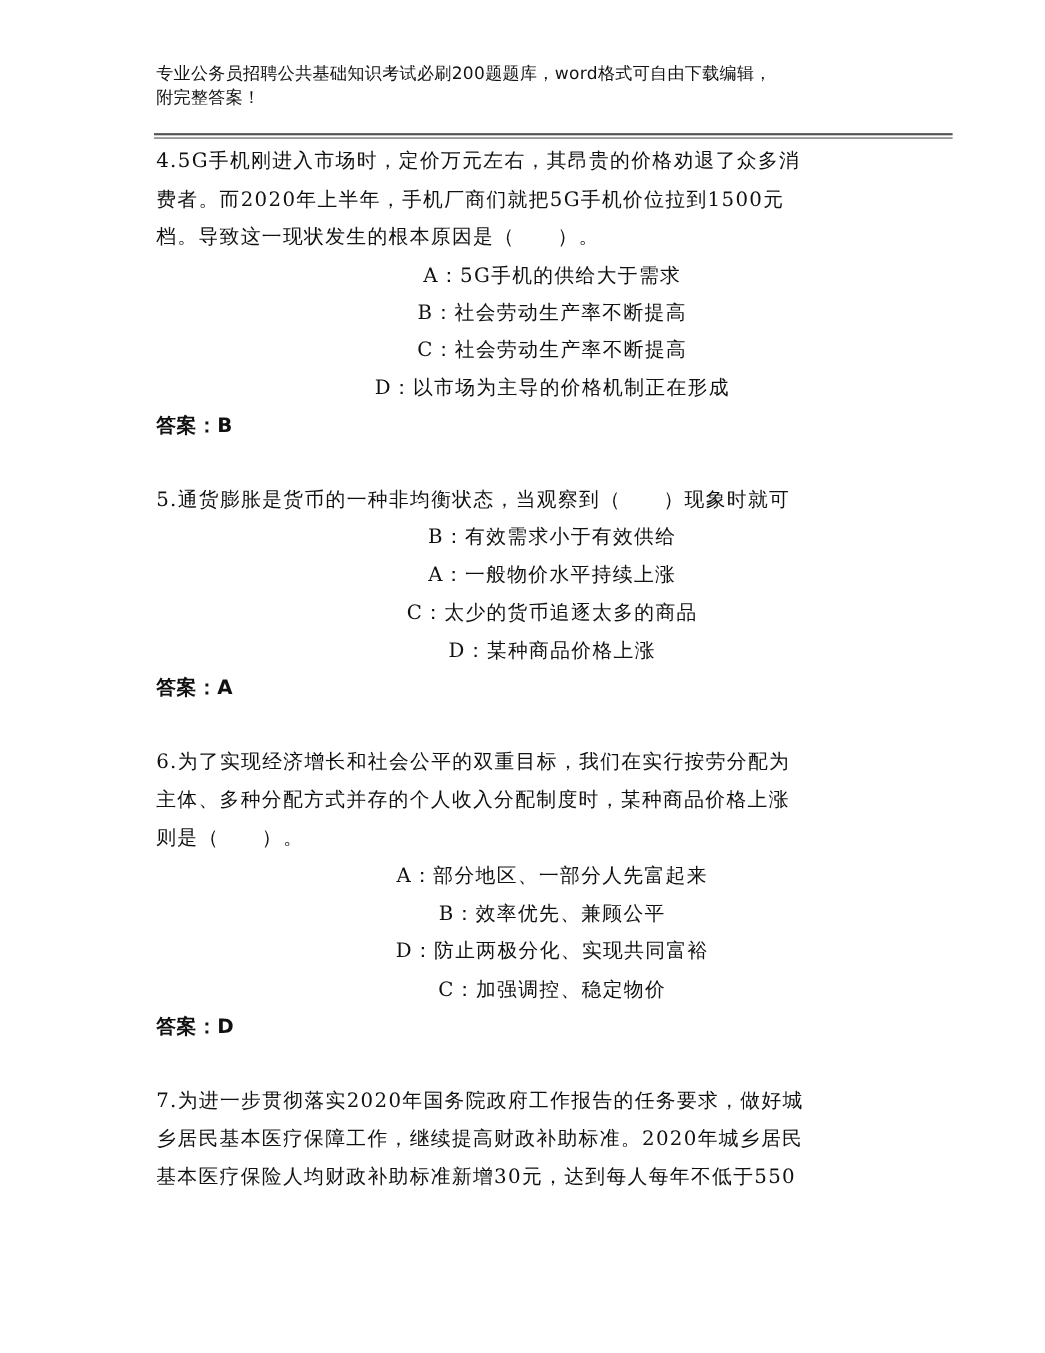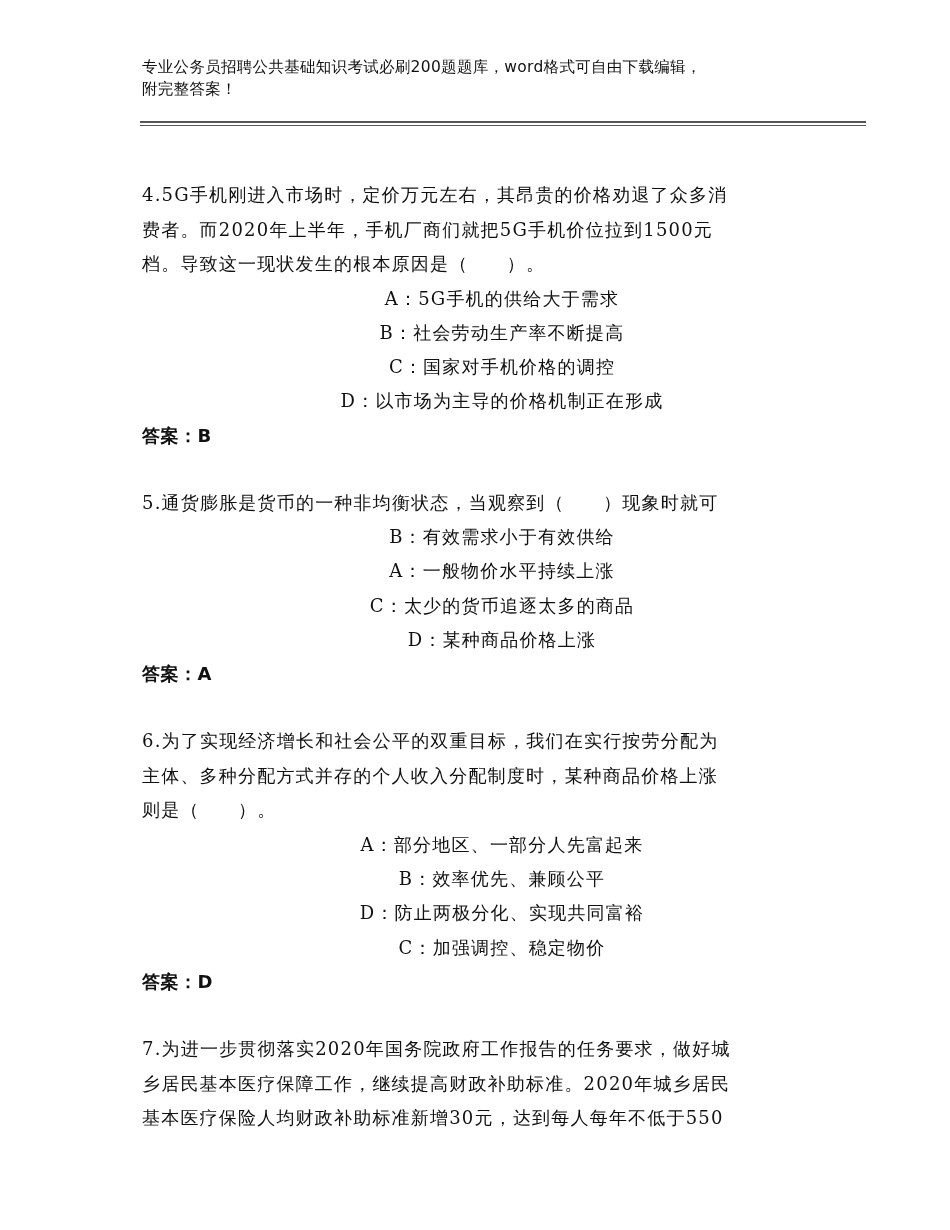--- a/index.html
+++ b/index.html
@@ -5,21 +5,21 @@
   html, body { margin: 0; padding: 0; background: #ffffff; }
   body { width: 950px; height: 1230px; position: relative; overflow: hidden;
          font-family: "DejaVu Serif", "Liberation Serif", serif; color: #111; }
   .page { position: absolute; left: 0; top: 0; width: 950px; height: 944px; background: #fff; }
   .header { position: absolute; left: 142px; top: 56px; width: 700px;
             font-family: "DejaVu Sans", "Liberation Sans", sans-serif;
             font-size: 15.5px; line-height: 22px; color: #111; letter-spacing: 0.3px; }
   .rule { position: absolute; left: 140px; width: 726px; height: 1.5px; background: #555; }
   .rule.r1 { top: 121px; }
   .rule.r2 { top: 124.5px; }
-  .content { position: absolute; left: 142px; top: 130px; width: 720px; margin-top: 48px; }
+  .content { position: absolute; left: 142px; top: 130px; width: 720px; }
   .q-text { font-size: 18px; line-height: 34.5px; letter-spacing: 1.2px; margin: 0; }
   .opt { font-size: 18px; line-height: 34.3px; letter-spacing: 1.2px; margin: 0; text-align: center; }
   .ans { font-family: "DejaVu Sans", "Liberation Sans", sans-serif; font-weight: bold;
          font-size: 18px; line-height: 34px; margin: 0; letter-spacing: 0.5px; }
   .gap { height: 33px; }
 </style>
 </head>
 <body>
 
 <div class="page">
@@ -31,21 +31,21 @@
   <div class="rule r2"></div>
 
   <div class="content">
 
     <div>
       <p class="q-text">4.5G手机刚进入市场时，定价万元左右，其昂贵的价格劝退了众多消</p>
       <p class="q-text">费者。而2020年上半年，手机厂商们就把5G手机价位拉到1500元</p>
       <p class="q-text">档。导致这一现状发生的根本原因是（　　）。</p>
       <p class="opt">A：5G手机的供给大于需求</p>
       <p class="opt">B：社会劳动生产率不断提高</p>
-      <p class="opt">C：国家对手机价格的调控</p>
+      <p class="opt">C：社会劳动生产率不断提高</p>
       <p class="opt">D：以市场为主导的价格机制正在形成</p>
       <p class="ans">答案：B</p>
     </div>
     <div class="gap"></div>
 
     <div>
       <p class="q-text">5.通货膨胀是货币的一种非均衡状态，当观察到（　　）现象时就可</p>
       <p class="opt">B：有效需求小于有效供给</p>
       <p class="opt">A：一般物价水平持续上涨</p>
       <p class="opt">C：太少的货币追逐太多的商品</p>

